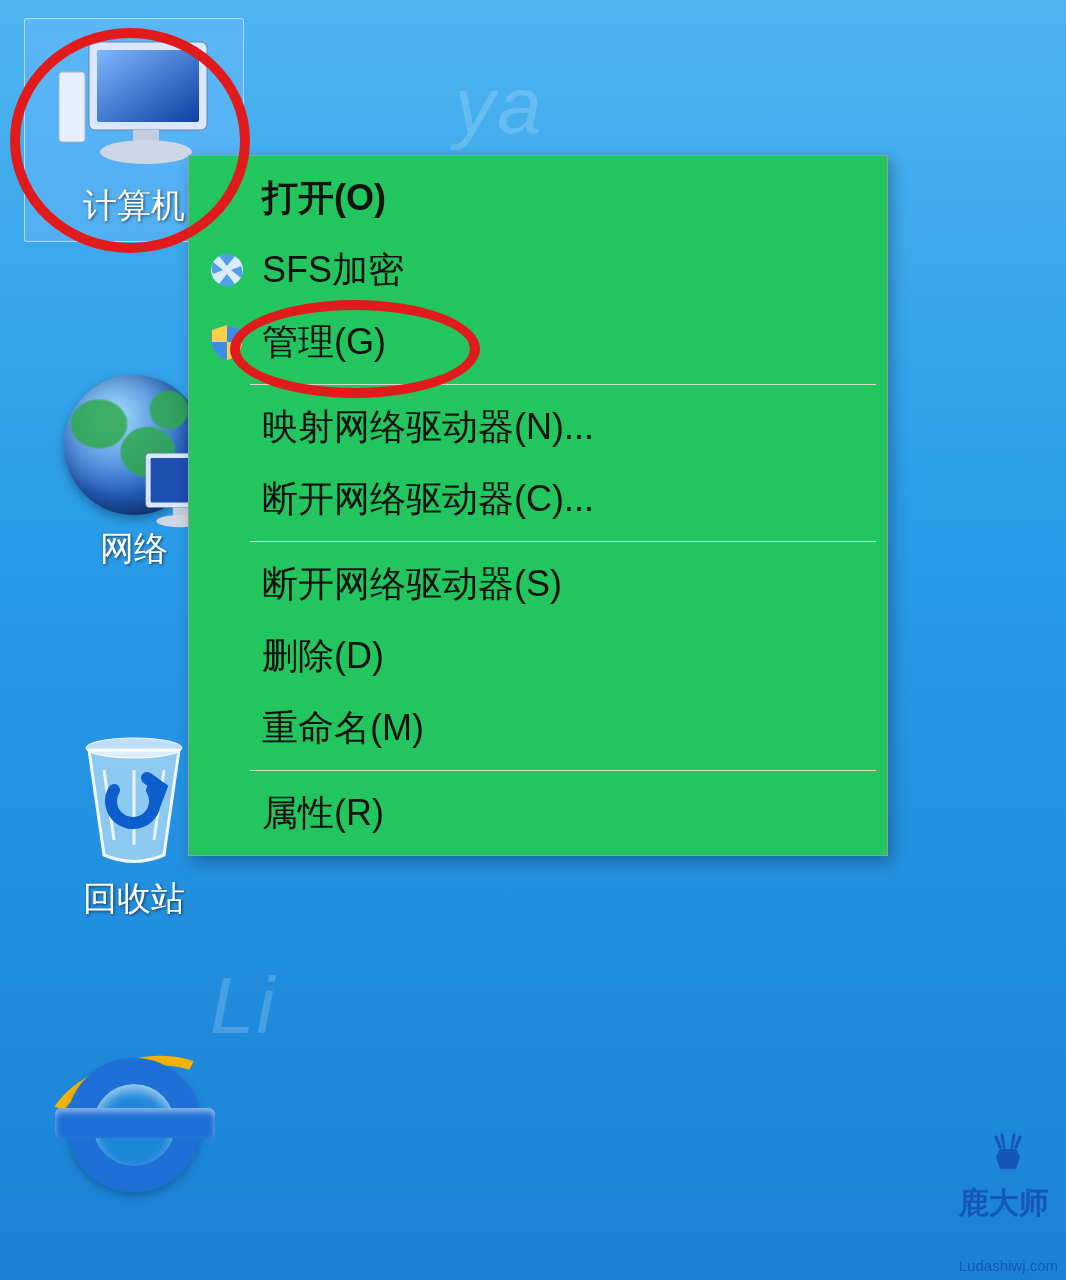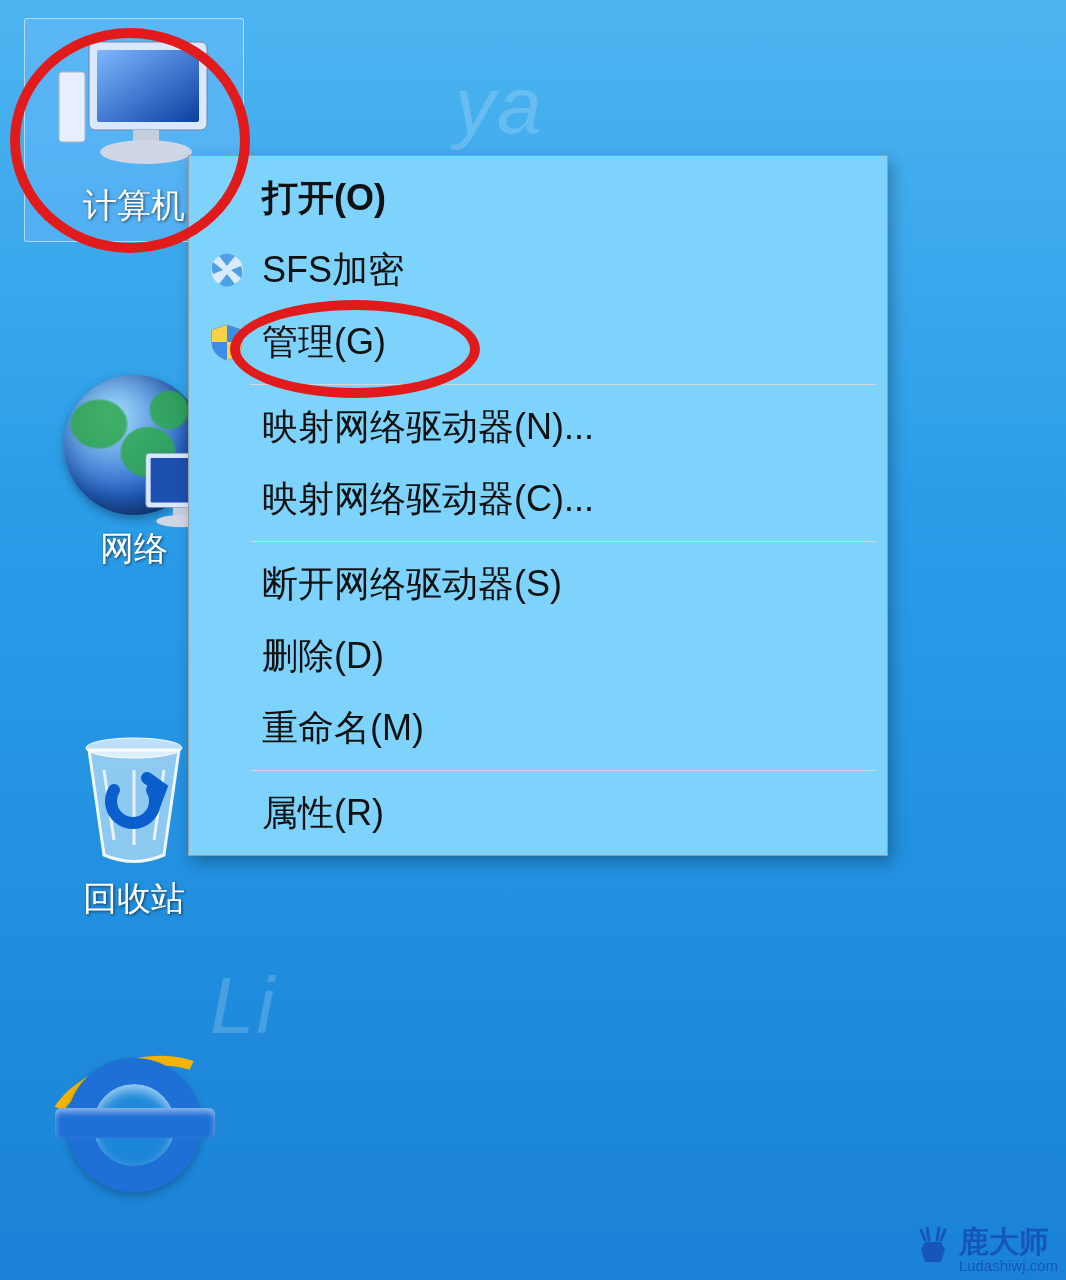--- a/index.html
+++ b/index.html
@@ -78,21 +78,21 @@
       position:absolute; left:-18px; top:10px; width:190px; height:120px;
       border:10px solid #f5b400; border-color:#f5b400 transparent transparent transparent;
       border-radius:50%; transform:rotate(-18deg);
     }
 
     
     .context-menu {
       position:absolute;
       left:188px; top:155px;
       width:700px;
-      background:#7dd3fc;
+      background:#22c55e;
       border:1px solid #9b9b9b;
       box-shadow: 4px 6px 14px rgba(0,0,0,.28);
       padding:6px 3px;
     }
     .cm-item {
       display:flex; align-items:center;
       height:72px;
       padding:0 14px 0 70px;
       font-size:36px;
       color:#111;
@@ -119,25 +119,26 @@
       border:10px solid #e11b1b;
       border-radius:50%;
       pointer-events:none;
     }
 
     
     .watermark {
       position:absolute; right:8px; bottom:6px;
       display:flex; align-items:center; gap:6px;
       background:transparent;
+      flex-direction:column;
     }
     .wm-deer { font-size:34px; color:#1656b8; }
     .wm-txt { display:flex; flex-direction:column; line-height:1.05; }
     .wm-cn { color:#1656b8; font-weight:700; font-size:30px; }
-    .wm-url { color:#1656b8; font-size:15px; }
+    .wm-url { color:#1656b8; font-size:15px;margin-top:40px; }
 
     
     .ghost {
       position:absolute; color:rgba(255,255,255,.18);
       font-size:80px; font-style:italic;
       pointer-events:none; user-select:none;
       letter-spacing:2px;
     }
   </style>
 </head>
@@ -236,21 +237,21 @@
     <span>管理(G)</span>
   </div>
 
   <div class="cm-sep"></div>
 
   <div class="cm-item">
     <span>映射网络驱动器(N)...</span>
   </div>
 
   <div class="cm-item">
-    <span>映射网络驱动器(C)...</span>
+    <span>断开网络驱动器(C)...</span>
   </div>
 
   <div class="cm-sep"></div>
 
   <div class="cm-item">
     <span>断开网络驱动器(S)</span>
   </div>
 
   <div class="cm-item">
     <span>删除(D)</span>

